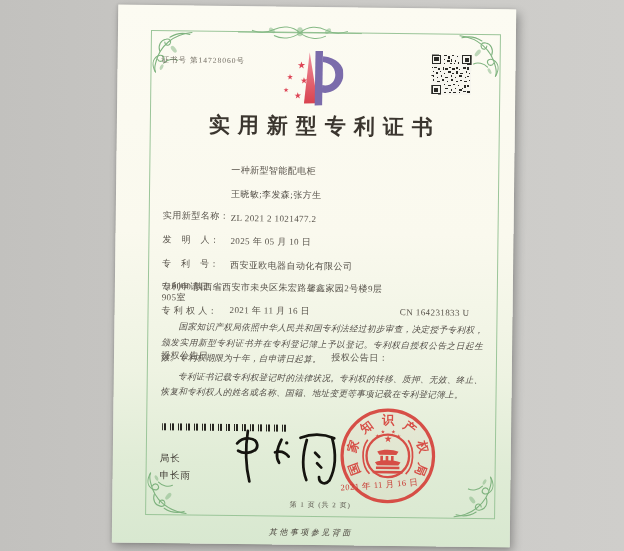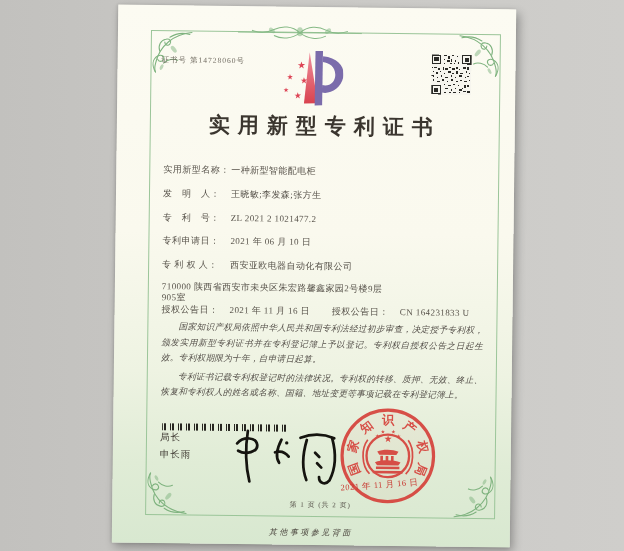--- a/index.html
+++ b/index.html
@@ -27,33 +27,33 @@
 
   .cert-no{position:absolute;left:10px;top:24px;font-size:7.5px;letter-spacing:1px;color:#6e695f;}
   .logo{position:absolute;left:128px;top:15px;width:64px;height:64px;transform:rotate(-2deg);}
   .qr{position:absolute;right:28px;top:20px;width:40px;height:40px;}
   .title{
     position:absolute;top:79px;left:0;right:8px;text-align:center;
     font-size:21px;font-weight:bold;letter-spacing:8px;text-indent:8px;color:#3b362f;
   }
   .fields{position:absolute;top:133px;left:13px;right:10px;font-size:9px;color:#57524a;}
   .row{position:absolute;left:0;right:0;display:flex;white-space:nowrap;line-height:11px;}
-  .row .lab{width:68px;flex:none;letter-spacing:0.5px;}
+  .row .lab{width:68px;flex:none;letter-spacing:0.5px;margin-top:46px;}
   .row .val{letter-spacing:0.4px;}
   .row.wrap{white-space:normal;}
   .row.wrap .val{width:234px;}
   .r1{top:0;} .r2{top:24px;} .r3{top:48px;} .r4{top:71px;} .r5{top:95px;} .r6{top:117px;} .r7{top:140px;}
   .pair2{margin-left:22px;display:flex;}
   .legal{position:absolute;top:288px;left:13px;right:13px;font-size:8.6px;font-style:italic;color:#55504a;}
   .legal p{margin:0 0 3px;text-indent:2em;line-height:15.5px;letter-spacing:0.3px;text-align:justify;}
   .barcode{
     position:absolute;left:15px;top:392px;width:126px;height:7px;
     background:repeating-linear-gradient(90deg,#26251f 0 1px,transparent 1px 2px,#26251f 2px 3.5px,transparent 3.5px 4.5px,#26251f 4.5px 5px,transparent 5px 8px);
   }
-  .director{position:absolute;left:13px;top:398px;font-size:9.5px;color:#403b34;line-height:17px;letter-spacing:1px;}
+  .director{position:absolute;left:13px;top:419px;font-size:9.5px;color:#403b34;line-height:17px;letter-spacing:1px;}
   .sig{position:absolute;left:86px;top:394px;width:116px;height:62px;}
   .seal{position:absolute;left:191px;top:372px;width:100px;height:100px;opacity:.94;}
   .seal-date{position:absolute;left:194px;top:444px;width:120px;font-size:8.5px;color:#c8372f;transform:rotate(-5deg);letter-spacing:0.5px;}
   .page-ind{position:absolute;left:0;right:0;top:467px;text-align:center;font-size:7px;color:#514c44;letter-spacing:1px;}
   .footer-note{position:absolute;left:0;right:0;bottom:7px;text-align:center;font-style:italic;font-size:8px;color:#4c473f;letter-spacing:2.5px;}
   svg{display:block;}
 </style>
 </head>
 <body>
 
@@ -145,21 +145,21 @@
       <div class="row r2">
         <span class="lab">发　明　人：</span>
         <span class="val">王晓敏;李发森;张方生</span>
       </div>
       <div class="row r3">
         <span class="lab">专　利　号：</span>
         <span class="val">ZL 2021 2 1021477.2</span>
       </div>
       <div class="row r4">
         <span class="lab">专利申请日：</span>
-        <span class="val">2021 年 06 月 10 日</span>
+        <span class="val">2025 年 05 月 10 日</span>
       </div>
       <div class="row r5">
         <span class="lab">专 利 权 人：</span>
         <span class="val">西安亚欧电器自动化有限公司</span>
       </div>
       <div class="row r6 wrap">
         <span class="val">710000 陕西省西安市未央区朱宏路馨鑫家园2号楼9层905室</span>
       </div>
       <div class="row r7">
         <span class="lab">授权公告日：</span>

